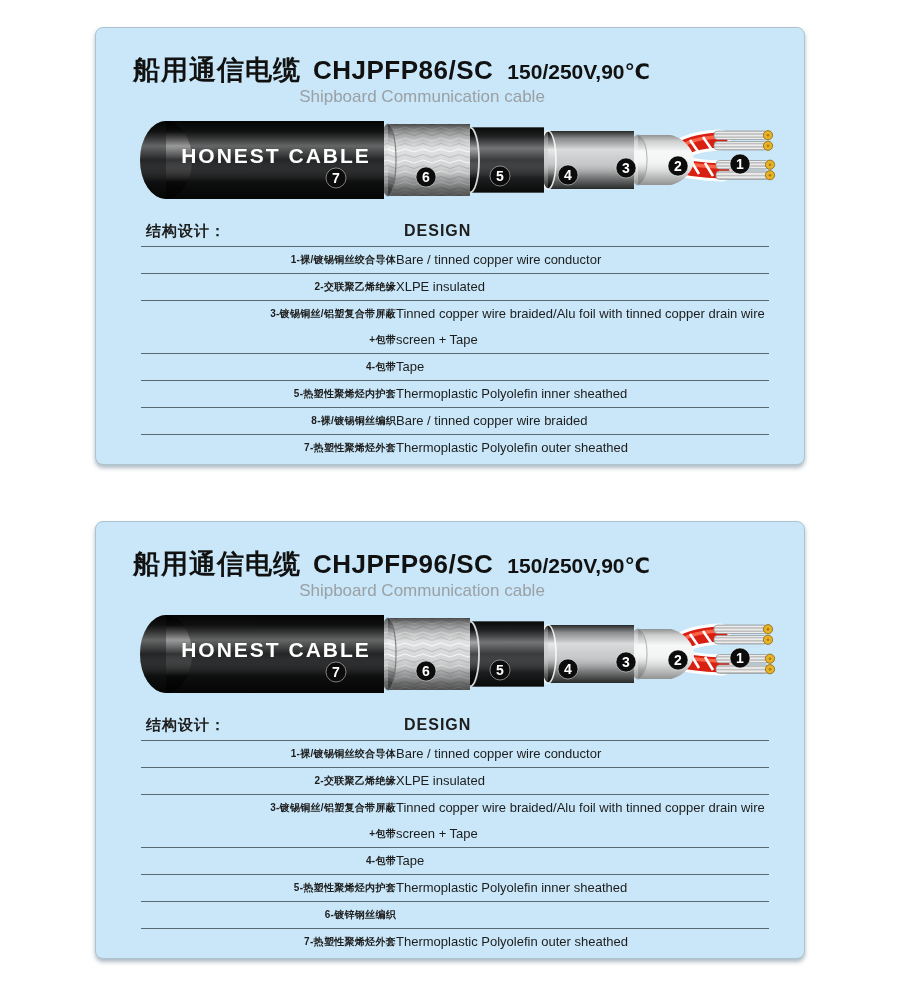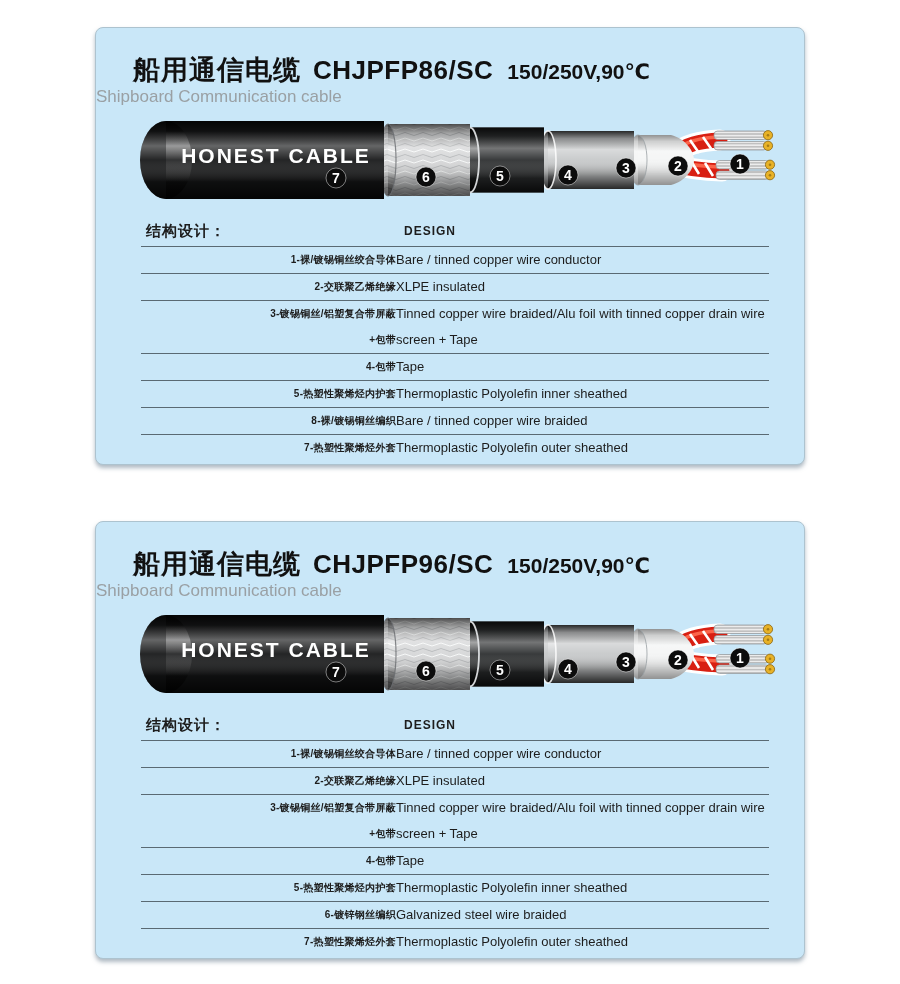--- a/index.html
+++ b/index.html
@@ -26,34 +26,34 @@
     margin:25px 0 0 37px;
     height:34px;line-height:34px;
     color:var(--title-text,#111111);
     white-space:nowrap;
   }
   .title-cn{font-size:27px;font-weight:bold;letter-spacing:1px;}
   .title-model{font-size:26px;font-weight:bold;margin-left:12px;letter-spacing:.5px;}
   .title-rating{font-size:21px;font-weight:bold;margin-left:14px;}
   .subtitle{
     height:20px;line-height:20px;
-    text-align:left;padding-right:56px;
+    text-align:center;padding-right:56px;
     font-size:17px;color:var(--subtitle-text,#9aa0a4);
   }
   .cable-svg{display:block;margin:3px 20px 0 30px;width:660px;height:100px;}
 
   .spec{margin:6px 35px 0 45px;color:var(--table-text,#1d1d1d);}
   .spec-header{
     display:flex;height:30px;line-height:30px;
     border-bottom:1px solid var(--table-line,#5a6a73);
     font-weight:bold;
     gap:8px;
   }
   .spec-header .lcell{font-size:15px;letter-spacing:1px;}
-  .spec-header .rcell{font-size:12px;letter-spacing:1px;}
+  .spec-header .rcell{font-size:16px;letter-spacing:1px;}
   .lcell{width:250px;padding-left:5px;flex:none;}
   .rcell{flex:1;min-width:0;}
   .spec-row{
     display:flex;
     border-bottom:1px solid var(--table-line,#5a6a73);
     font-size:13px;
   }
   .spec-row:last-child{border-bottom:none;}
   .spec-row .lcell{font-weight:bold;font-size:10px;letter-spacing:.3px;text-align:right;}
   .line{display:block;height:26px;line-height:26px;white-space:nowrap;}
@@ -340,23 +340,20 @@
           <span class="line">5-热塑性聚烯烃内护套</span>
         </div>
       <div class="rcell">
           <span class="line">Thermoplastic  Polyolefin inner sheathed</span>
         </div>
     </div>
     <div class="spec-row">
       <div class="lcell">
           <span class="line">6-镀锌钢丝编织</span>
         </div>
-      <div class="rcell">
-          <span class="line">Galvanized  steel  wire  braided</span>
-        </div>
     </div>
     <div class="spec-row">
       <div class="lcell">
           <span class="line">7-热塑性聚烯烃外套</span>
         </div>
       <div class="rcell">
           <span class="line">Thermoplastic Polyolefin  outer  sheathed</span>
         </div>
     </div>
   </div>

